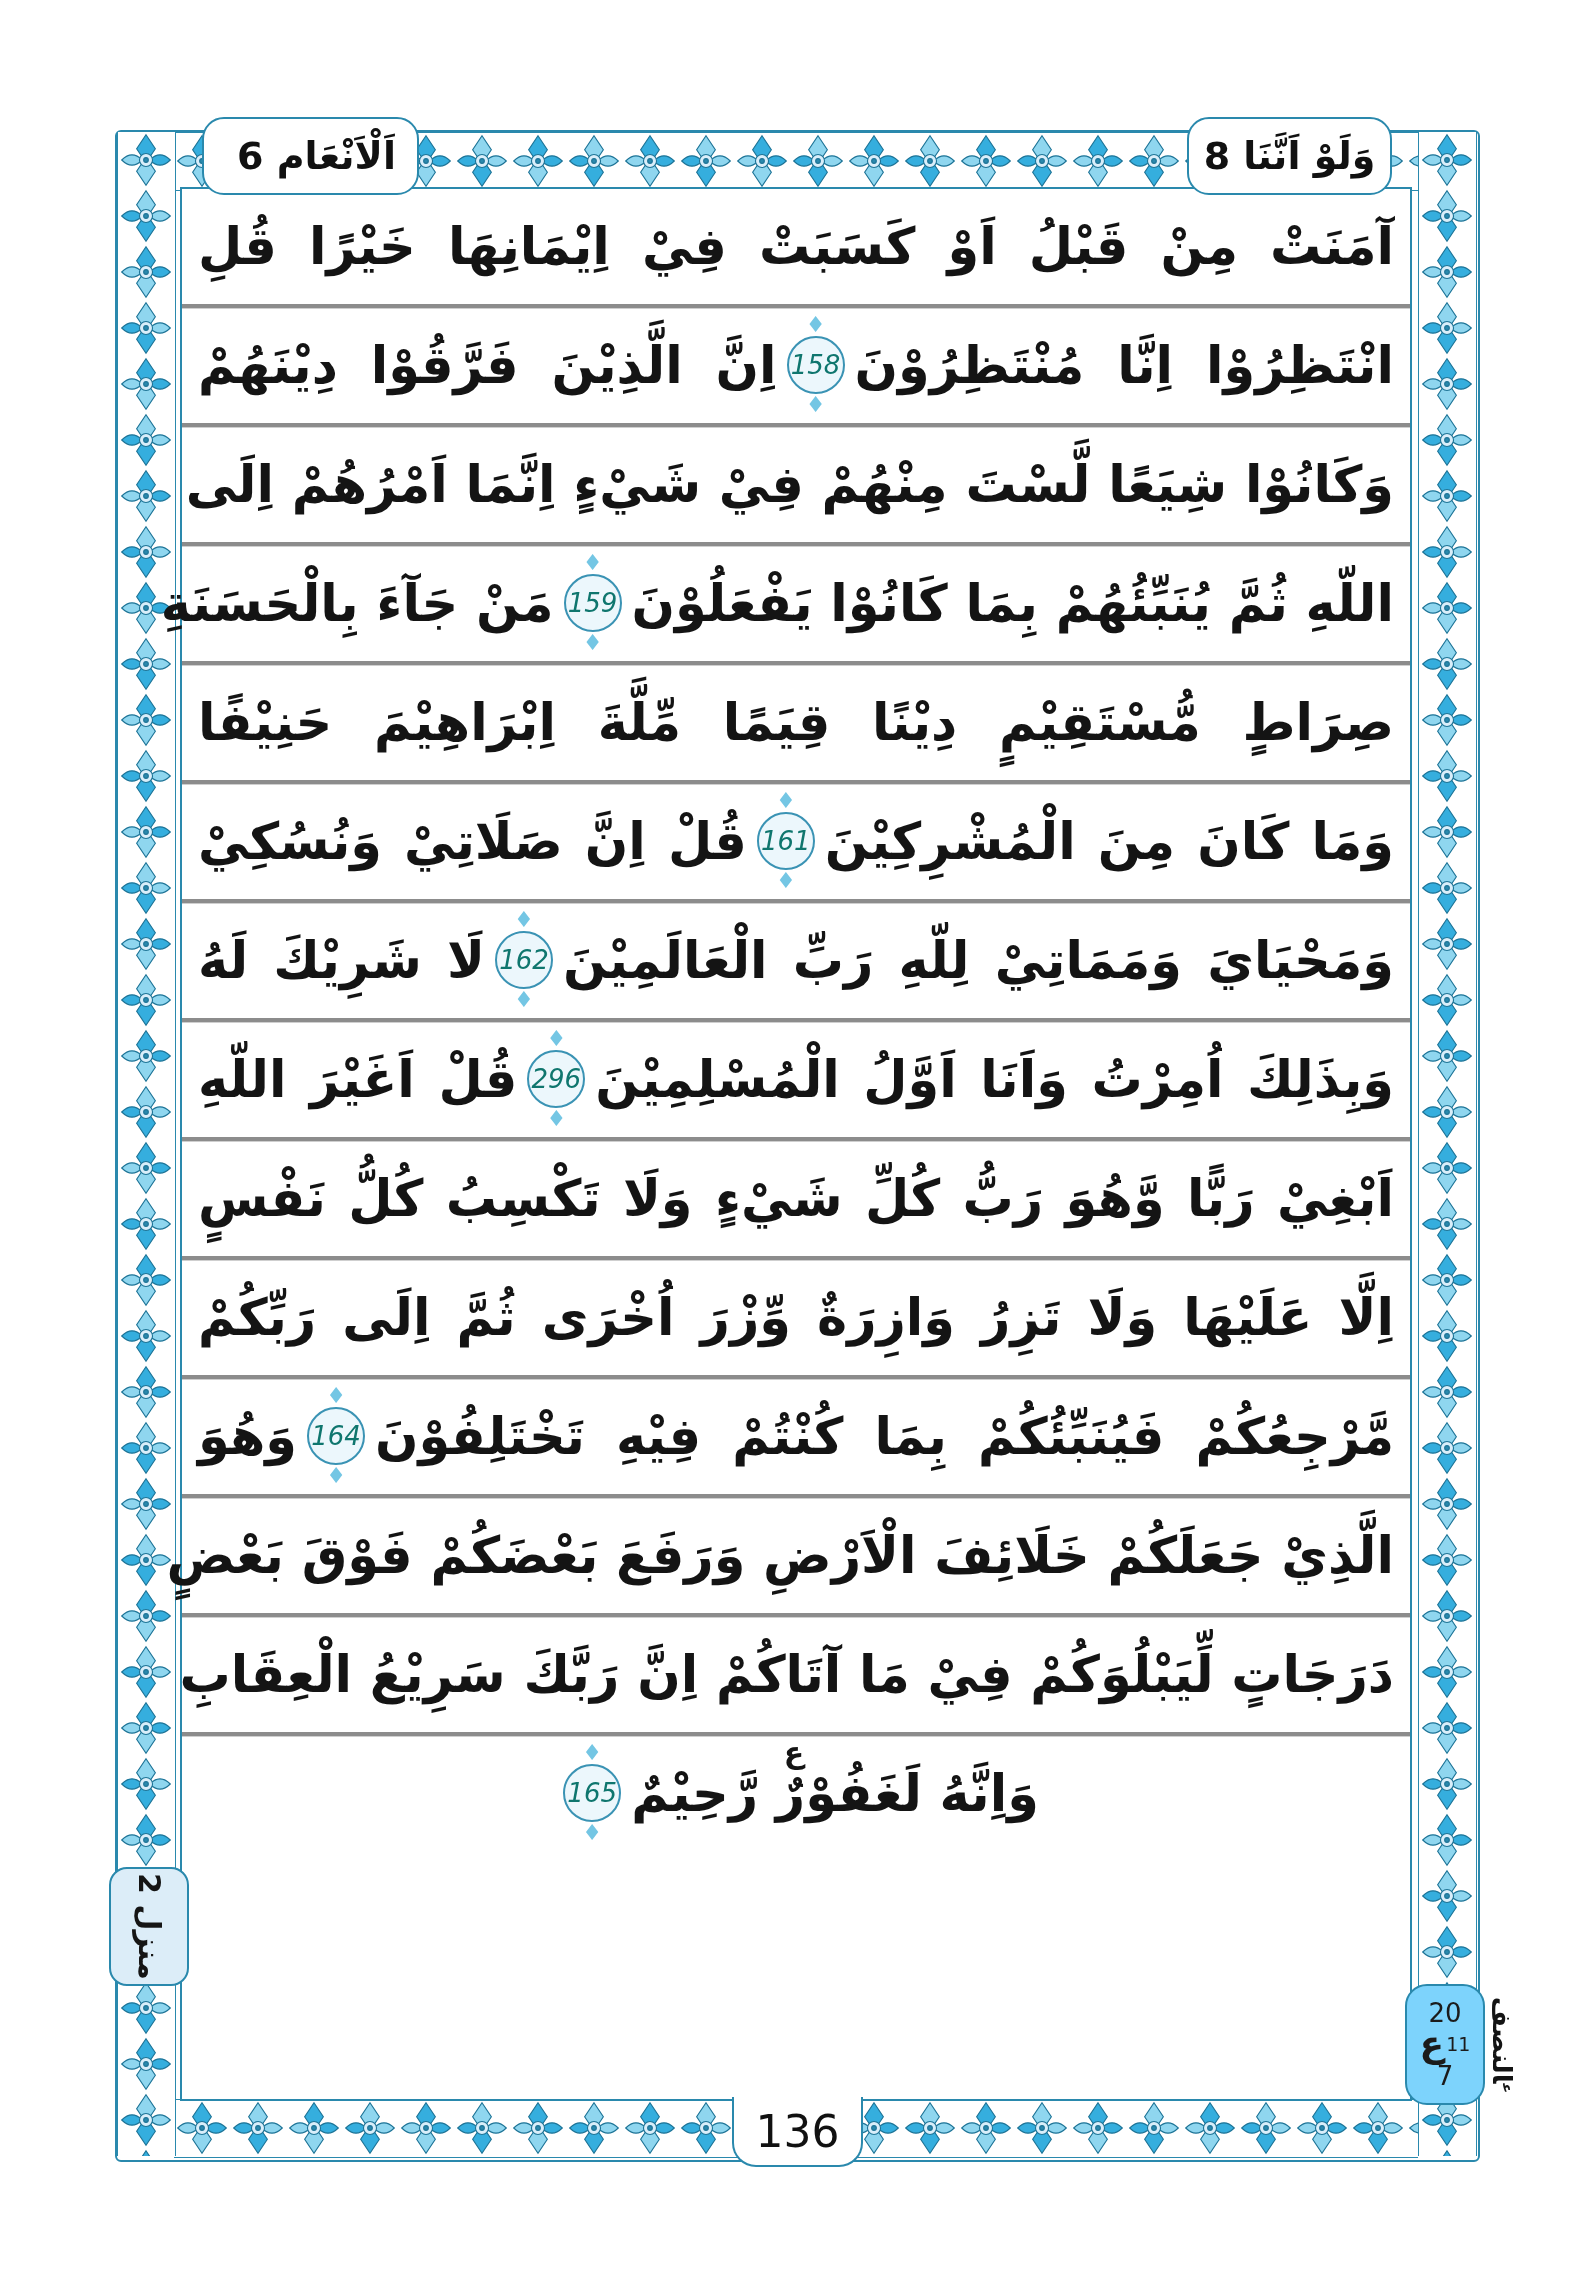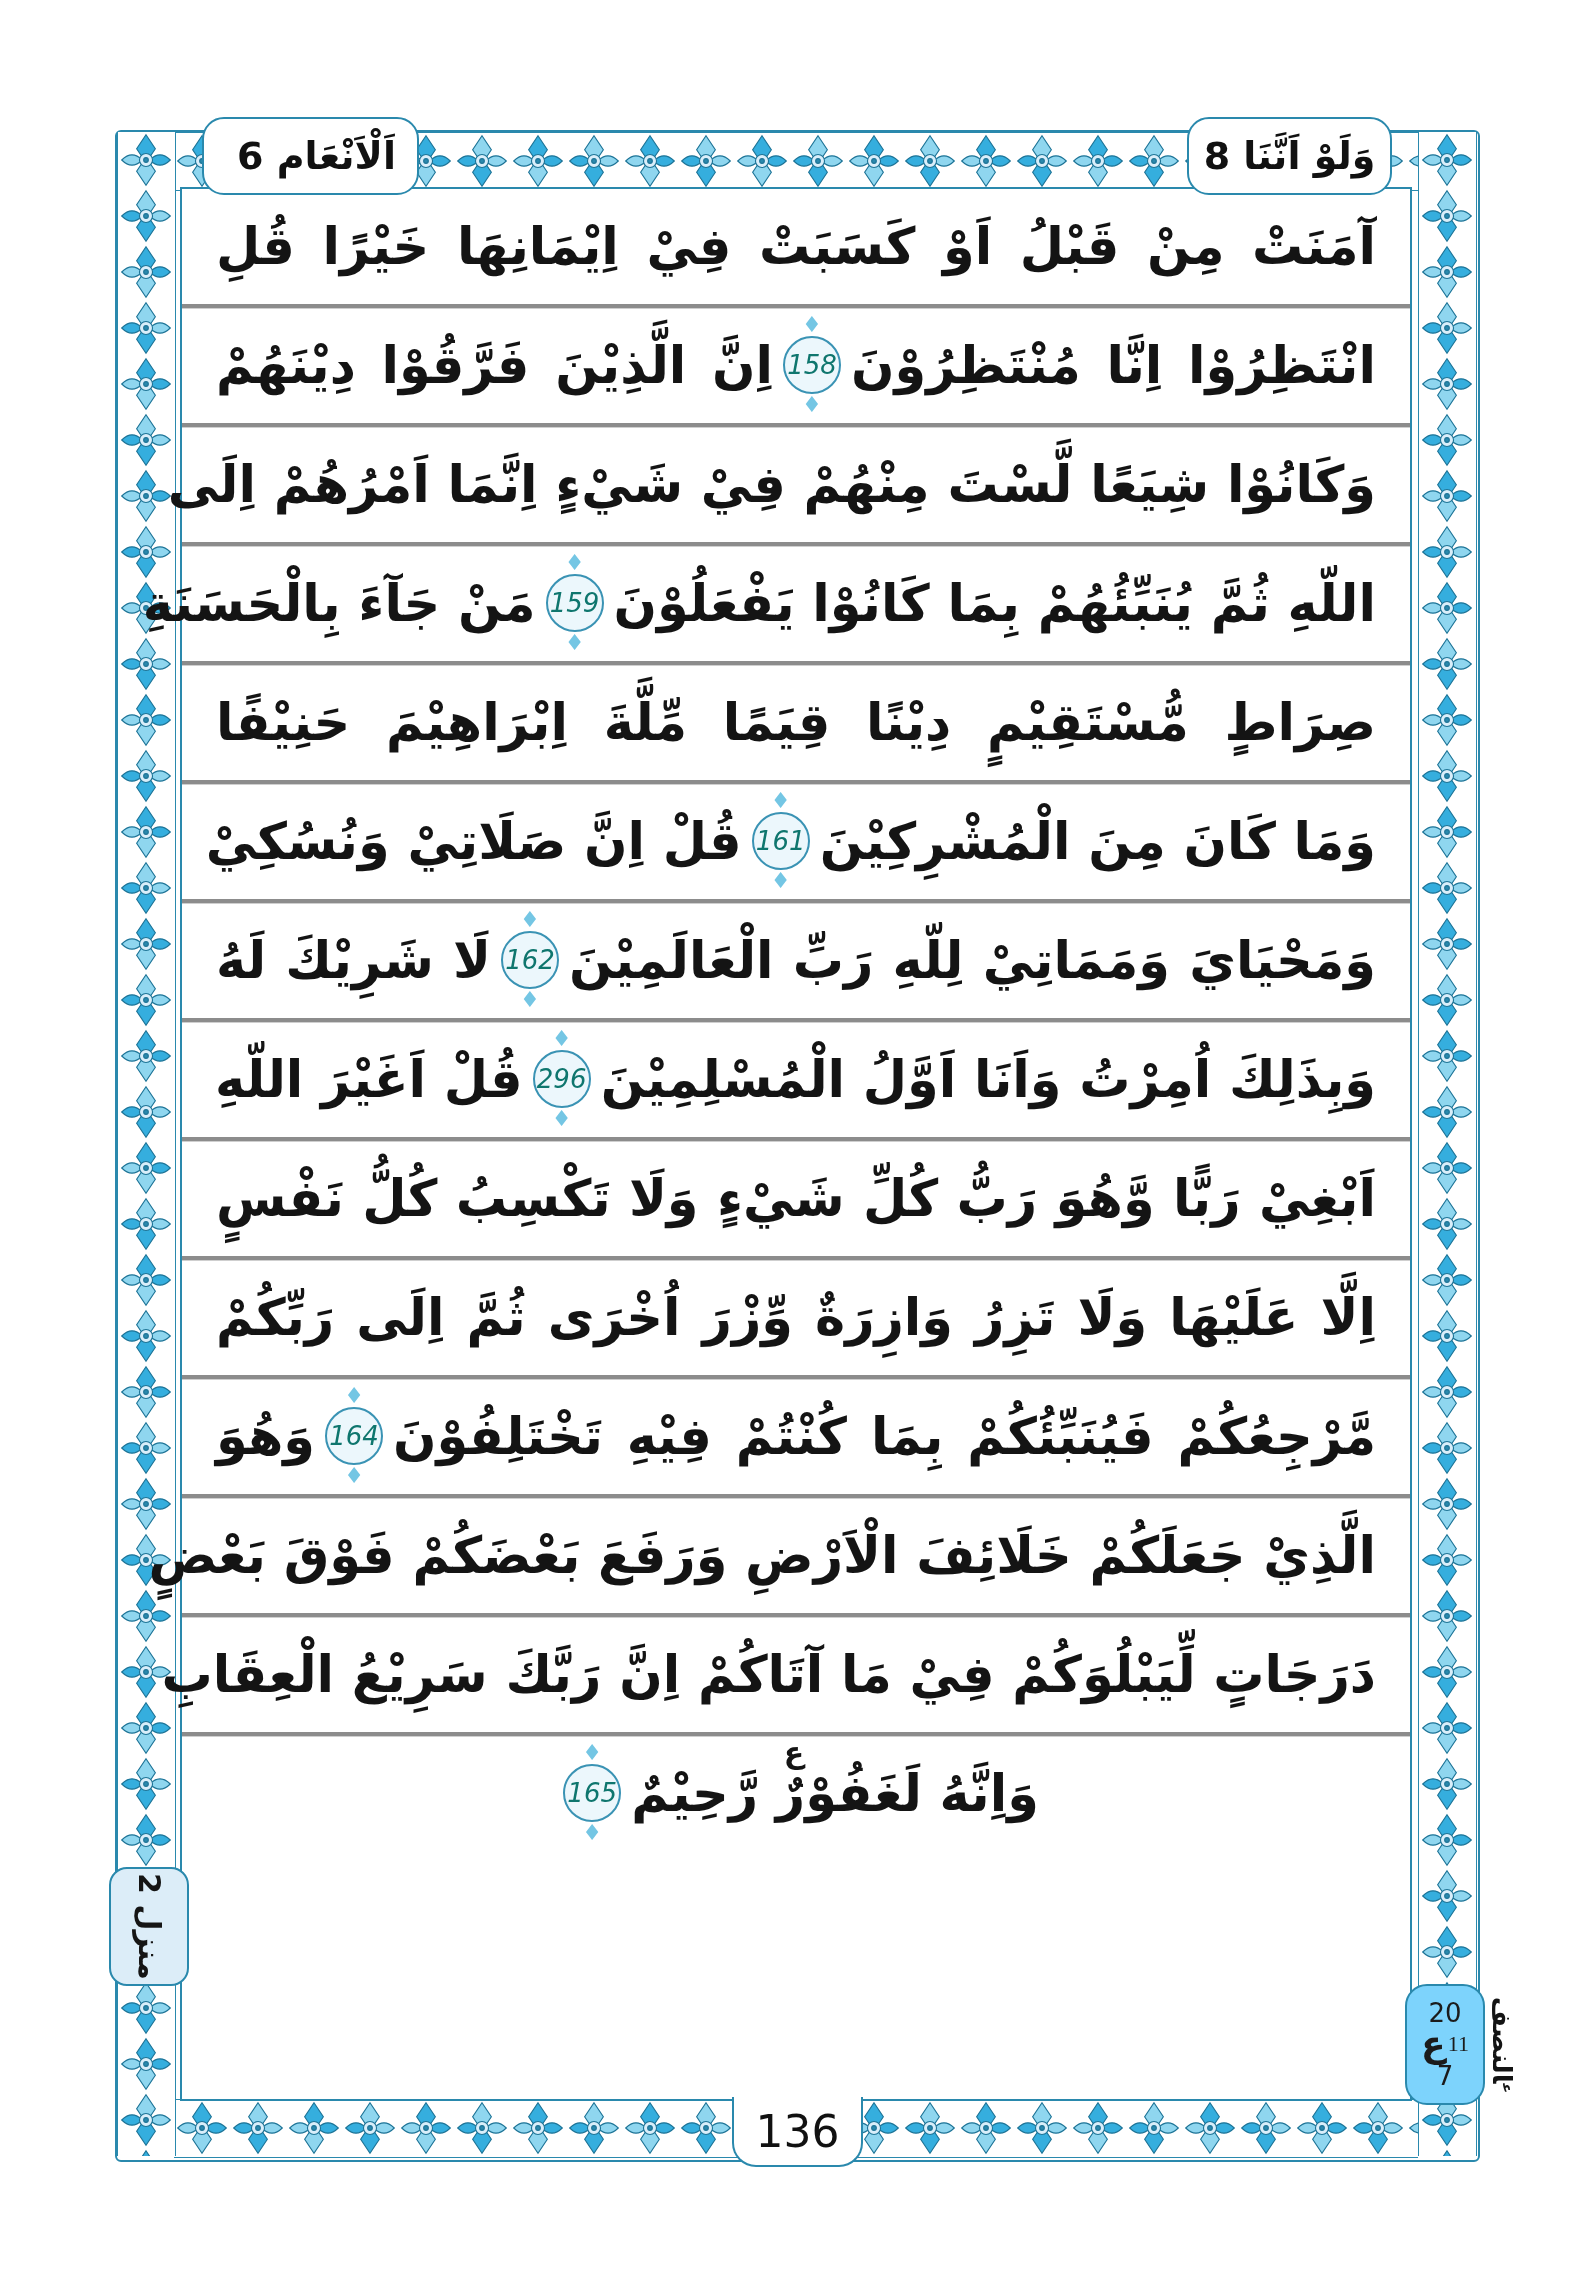--- a/index.html
+++ b/index.html
@@ -29,21 +29,21 @@
   }
   .head-tab.surah{left:202px;padding-left:12px;}
   .head-tab.juz{left:1187px;}
   
   .content-frame{
     position:absolute;left:180px;top:187px;width:1232px;height:1914px;
     border:2px solid #2a89ad;background:#ffffff;box-sizing:border-box;z-index:2;
   }
   .text-area{position:absolute;left:182px;top:189px;width:1228px;height:1910px;z-index:3;}
   .quran-line{
-    position:relative;height:119px;box-sizing:border-box;padding:0 34px;
+    position:relative;height:119px;box-sizing:border-box;padding:0 16px;
     direction:rtl;unicode-bidi:embed;
     text-align:justify;text-align-last:justify;
     font-size:51px;line-height:115px;font-weight:bold;color:#141414;
     white-space:nowrap;
   }
   .quran-line.sep{border-bottom:4px solid #8c8c8c;box-shadow:0 1px 0 #cfcfcf;}
   .quran-line.centered{text-align:center;text-align-last:center;}
   
   .verse-badge{
     display:inline-flex;align-items:center;justify-content:center;
@@ -72,21 +72,21 @@
     font-size:30px;font-weight:bold;color:#151515;}
   .quarter-tab{
     position:absolute;left:1405px;top:1984px;width:76px;height:117px;z-index:4;
     background:#7dd3fc;border:2px solid #2a89ad;border-radius:22px;
     display:flex;flex-direction:column;align-items:center;justify-content:center;
     color:#1b1b1b;line-height:1.02;
   }
   .quarter-tab .n-top{font-size:26px;}
   .quarter-tab .mid{display:flex;align-items:center;gap:2px;}
   .quarter-tab .ain{font-size:36px;font-weight:bold;}
-  .quarter-tab .n-mid{font-size:22px;font-family:Liberation Serif, serif;}
+  .quarter-tab .n-mid{font-size:19px;}
   .quarter-tab .n-bot{font-size:26px;}
   .margin-note{
     position:absolute;left:1482px;top:1990px;width:40px;height:109px;z-index:4;
     display:flex;align-items:center;justify-content:center;
   }
   .margin-note .rot{transform:rotate(90deg);white-space:nowrap;direction:rtl;
     font-size:26px;font-weight:bold;color:#141414;}
   .margin-note sup{font-size:14px;}
   
   .page-num-tab{

